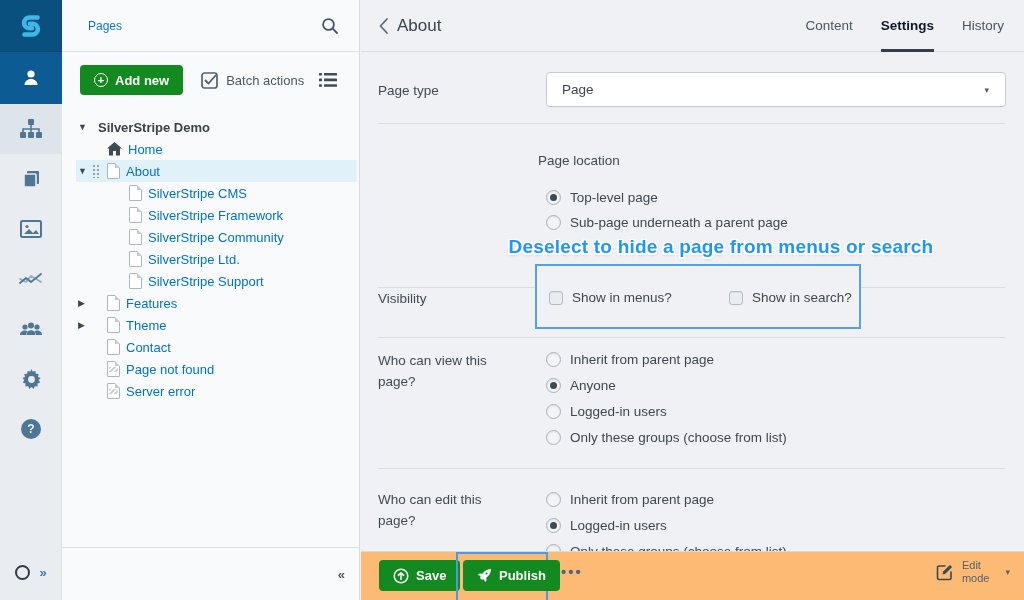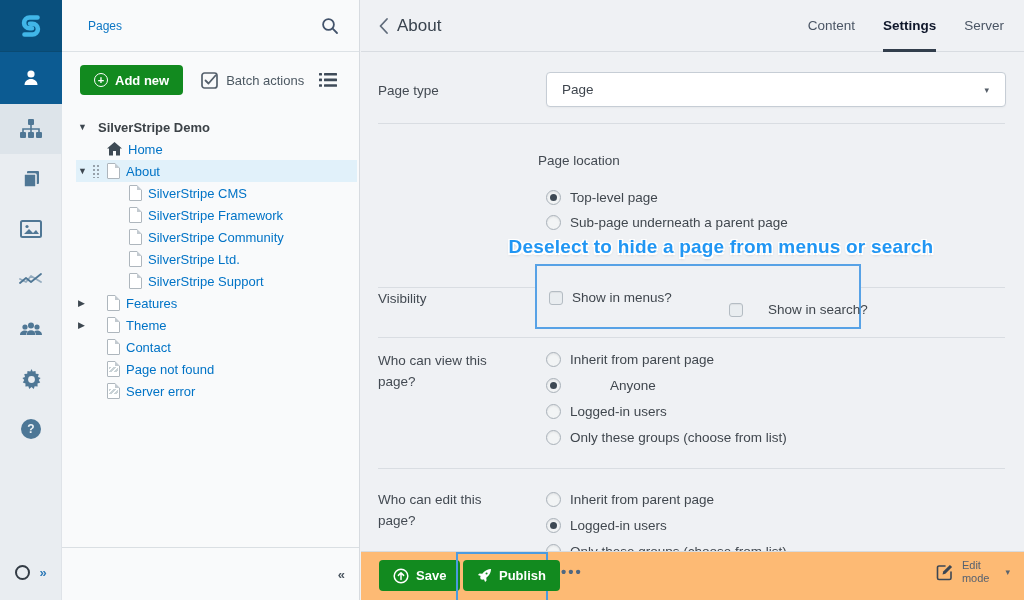--- a/index.html
+++ b/index.html
@@ -70,21 +70,21 @@
   .radio.checked::after { content:""; position:absolute; left:3px; top:3px; width:7px; height:7px; border-radius:50%; background:#3e4954; }
   .radio-row .label { margin-left:9px; font-size:13.5px; color:#40474e; white-space:nowrap; }
   .checkbox { width:14px; height:14px; border-radius:3px; background:#e9edf0; border:1px solid #b4bcc3; box-shadow:inset 0 1px 1px rgba(0,0,0,.06); flex:none; }
   .check-row { display:flex; align-items:center; cursor:pointer; position:absolute; }
   .check-row .label { margin-left:9px; font-size:13.5px; color:#40474e; white-space:nowrap; }
 
   .hint-text { position:absolute; top:184px; left:100px; width:520px; text-align:center; font-size:19px; font-weight:bold; color:#2196f3; letter-spacing:.2px;
     text-shadow:-1.5px -1.5px 0 #fff, 1.5px -1.5px 0 #fff, -1.5px 1.5px 0 #fff, 1.5px 1.5px 0 #fff, 0 2px 3px rgba(90,90,90,.35); }
   .ann-box { position:absolute; top:212px; left:174px; width:326px; height:65px; background:#eff1f4; border:2px solid #57a2e6; }
   .ann-box .check-row.first { left:12px; top:24px; }
-  .ann-box .check-row.second { left:192px; top:36px;gap:16px; }
+  .ann-box .check-row.second { left:192px; top:24px; }
 
   
   .action-bar { position:absolute; bottom:0; left:0; right:0; height:49px; background:#fdba74; border-top:1px solid #d7dbdf; }
   .save-btn { position:absolute; left:18px; top:8px; height:31px; }
   .publish-wrap { position:absolute; left:95px; top:0; width:92px; height:60px; border:2px solid #4a9be0; }
   .publish-btn { position:absolute; left:5px; top:6px; height:31px; }
   .more-btn { position:absolute; left:200px; top:11px; color:#4f6781; font-size:15px; letter-spacing:2px; font-weight:bold; cursor:pointer; }
   .edit-cluster { position:absolute; right:14px; top:7px; display:flex; align-items:center; gap:8px; cursor:pointer; }
   .edit-label { font-size:11px; color:#566170; line-height:1.2; }
   .edit-caret { color:#5a646e; font-size:9px; margin-left:8px; }
@@ -296,21 +296,21 @@
   <div class="main-header">
     <span class="back-btn">
       <svg width="11" height="18" viewBox="0 0 11 18">
         <path d="M9 2L2.5 9 9 16" fill="none" stroke="#5f6b7a" stroke-width="1.8" stroke-linecap="round" stroke-linejoin="round"></path>
       </svg>
     </span>
     <span class="crumb-title">About</span>
     <div class="tabs">
       <span class="tab">Content</span>
       <span class="tab active">Settings</span>
-      <span class="tab">Server</span>
+      <span class="tab">History</span>
     </div>
   </div>
 
   <div class="form-area">
     <div class="f-label" style="top:29px">Page type</div>
     <div class="select-box">
       <span class="val">Page</span>
       <span class="caret">▾</span>
     </div>
 
@@ -347,21 +347,21 @@
         <span class="label">Top-level page</span>
       </span>
       <span class="radio-row" style="left: 185px; top: 161px;">
         <span class="radio"></span>
         <span class="label">Sub-page underneath a parent page</span>
       </span>
       <span class="radio-row" style="left: 185px; top: 298px;">
         <span class="radio"></span>
         <span class="label">Inherit from parent page</span>
       </span>
-      <span class="radio-row" style="left: 185px; top: 324px; gap: 40px;">
+      <span class="radio-row" style="left: 185px; top: 324px;">
         <span class="radio checked"></span>
         <span class="label">Anyone</span>
       </span>
       <span class="radio-row" style="left: 185px; top: 350px;">
         <span class="radio"></span>
         <span class="label">Logged-in users</span>
       </span>
       <span class="radio-row" style="left: 185px; top: 376px;">
         <span class="radio"></span>
         <span class="label">Only these groups (choose from list)</span>

